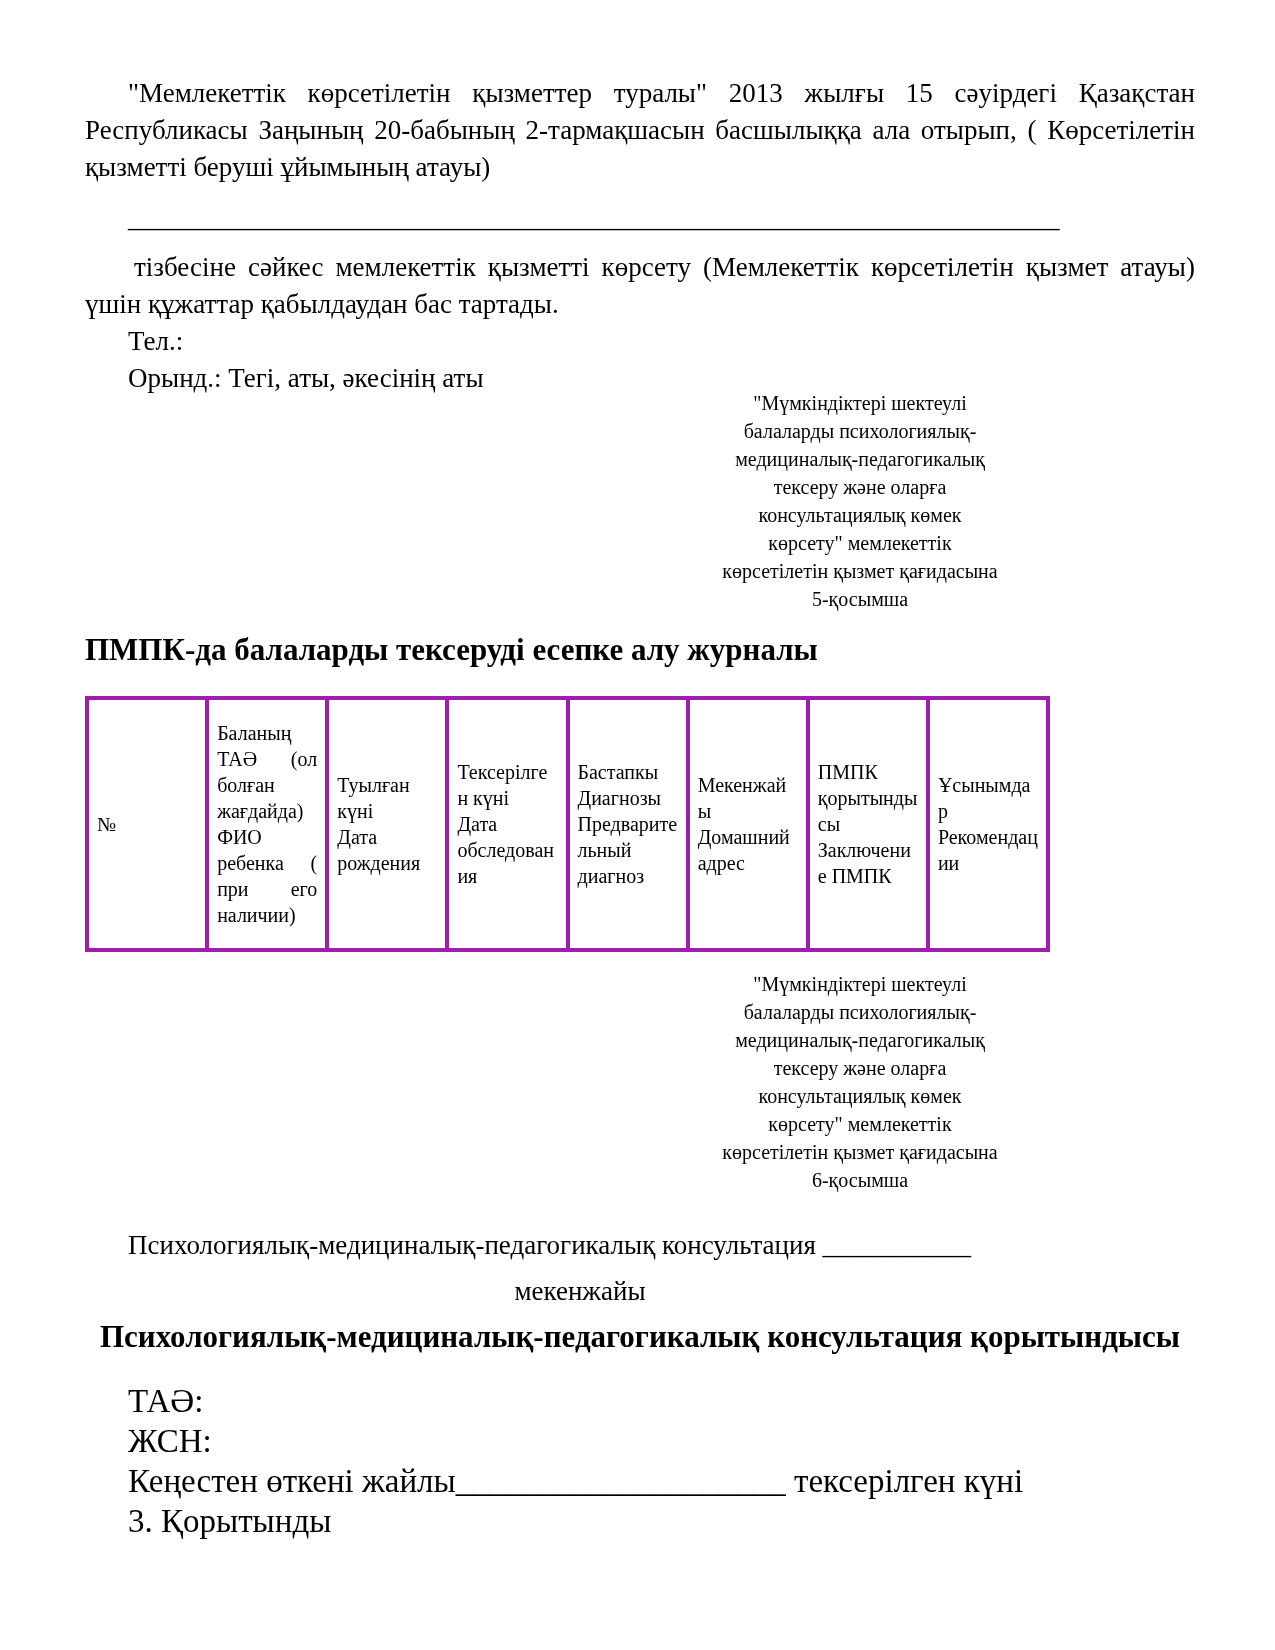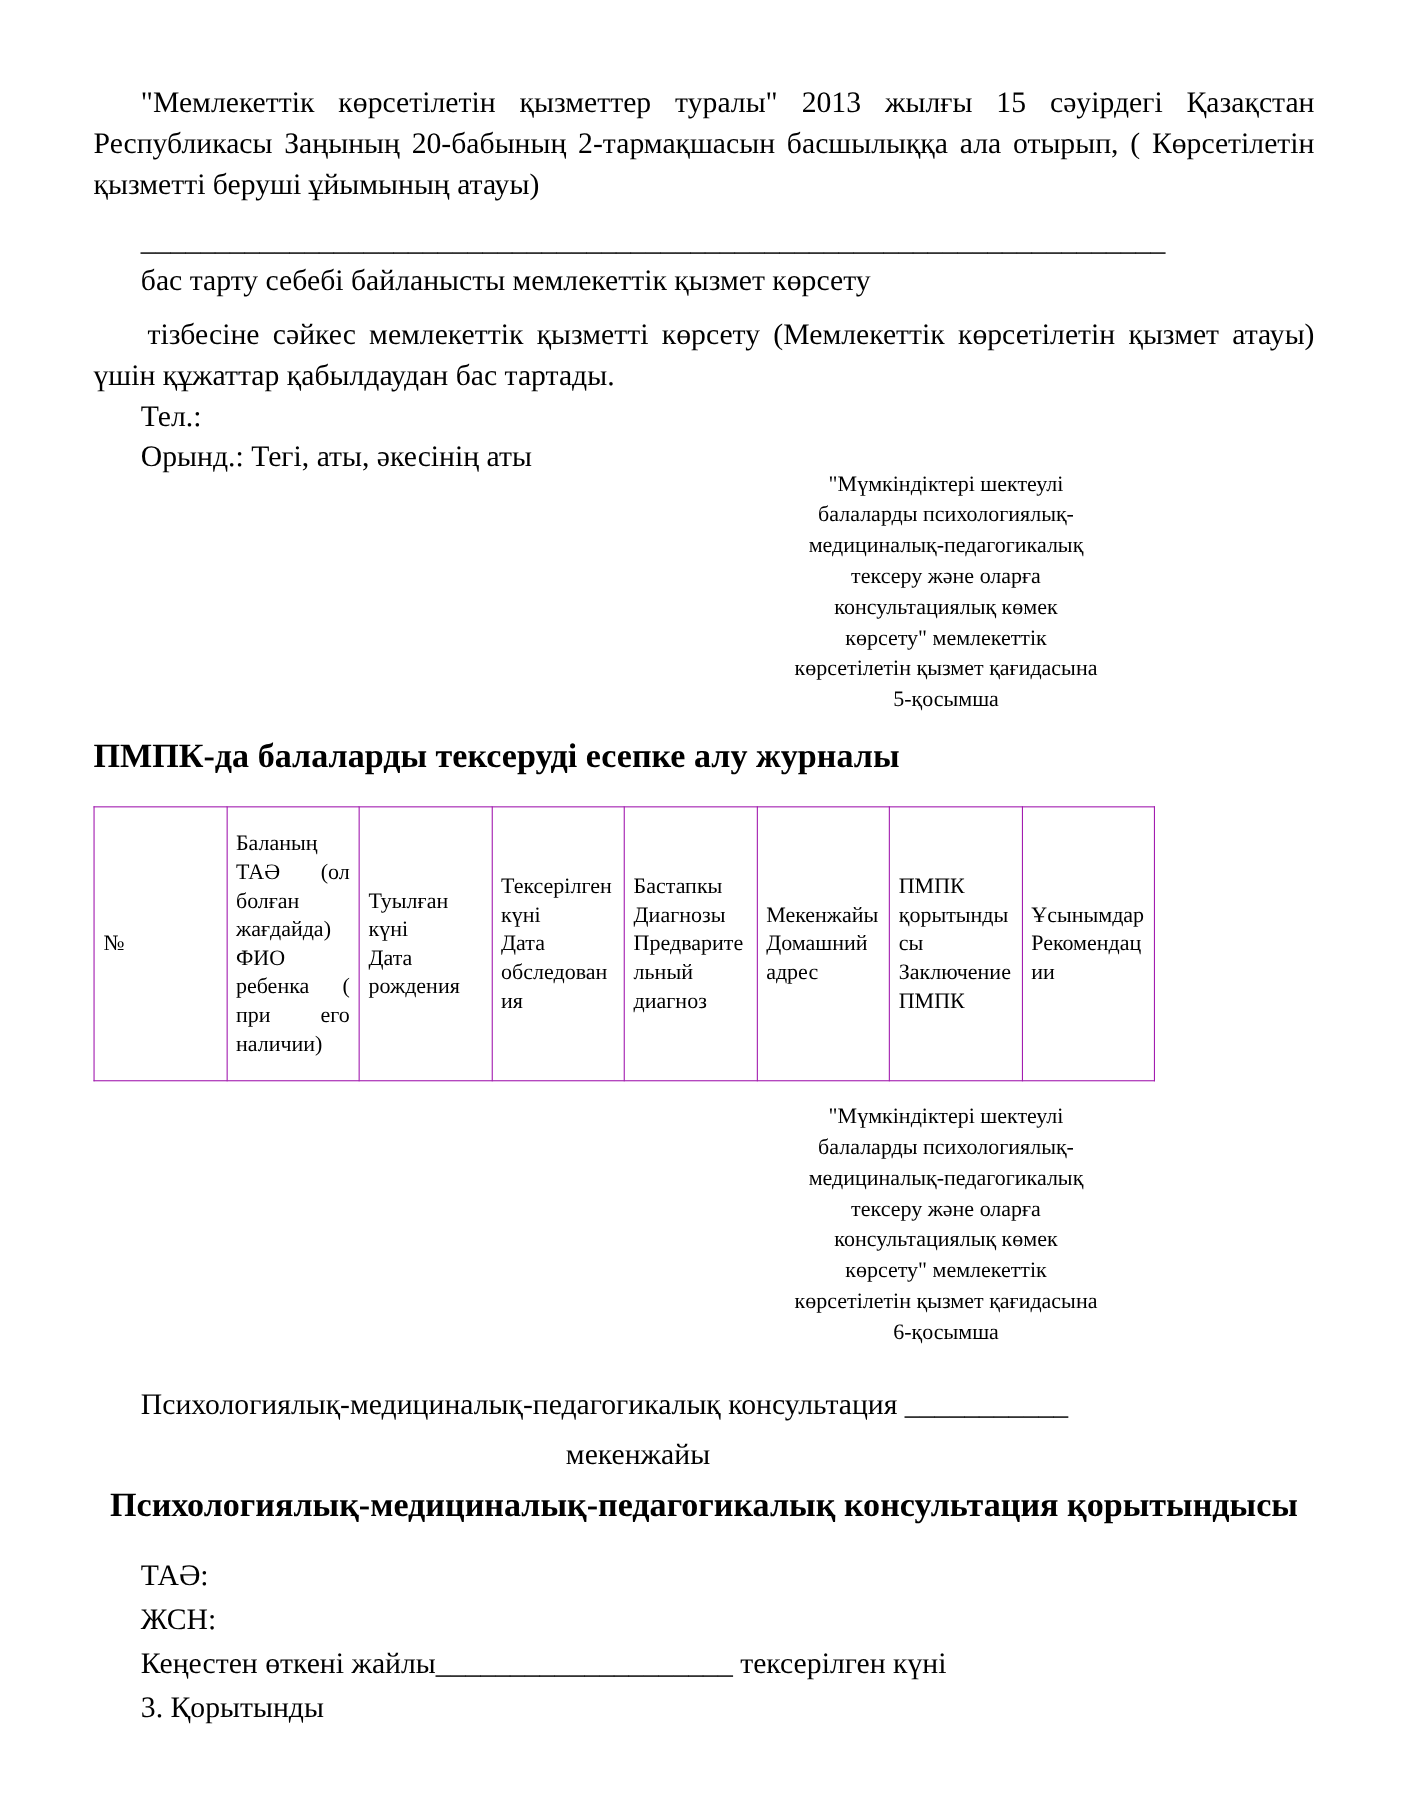--- a/index.html
+++ b/index.html
@@ -39,47 +39,46 @@
   .heading2 { margin-top: 4px; text-align: center; }
 
   table.journal-table {
     margin-top: 28px;
     width: 965px;
     border-collapse: collapse;
     table-layout: fixed;
   }
   table.journal-table tr { height: 208px; }
   table.journal-table td {
-    border: 1px solid #a21caf;
+    border: 4px solid #a21caf;
     padding: 20px 8px;
     font-size: 20px;
     line-height: 26px;
     vertical-align: middle;
     text-align: justify;
     white-space: pre-line;
     overflow-wrap: break-word;
     word-wrap: break-word;
   }
 
   .consult-line { margin-top: 28px; font-size: 27px; line-height: 46px; text-indent: 43px; }
   .address-label { font-size: 27px; line-height: 46px; text-align: center; margin-right: 120px; }
 
-  .final-line { font-size: 27px; line-height: 40px; text-indent: 43px; }
+  .final-line { font-size: 33px; line-height: 40px; text-indent: 43px; }
   .final-first { margin-top: 26px; }
 </style>
 </head>
 <body>
 
 <div class="content">
 
   <p class="body-text justify indent1">"Мемлекеттік көрсетілетін қызметтер туралы" 2013 жылғы 15 сәуірдегі Қазақстан Республикасы Заңының 20-бабының 2-тармақшасын басшылыққа ала отырып, ( Көрсетілетін қызметті беруші ұйымының атауы)</p>
 
   <div class="body-text indent1 blank-line">_____________________________________________________________________</div>
 
-  <div class="body-text indent1">бас тарту себебі байланысты мемлекеттік қызмет көрсету</div>
 
   <p class="body-text justify indent2">тізбесіне сәйкес мемлекеттік қызметті көрсету (Мемлекеттік көрсетілетін қызмет атауы) үшін құжаттар қабылдаудан бас тартады.</p>
 
   <div class="body-text indent1">Тел.:</div>
 
   <div class="body-text indent1">Орынд.: Тегі, аты, әкесінің аты</div>
 
 
   <div class="annex">"Мүмкіндіктері шектеулі
 балаларды психологиялық-

